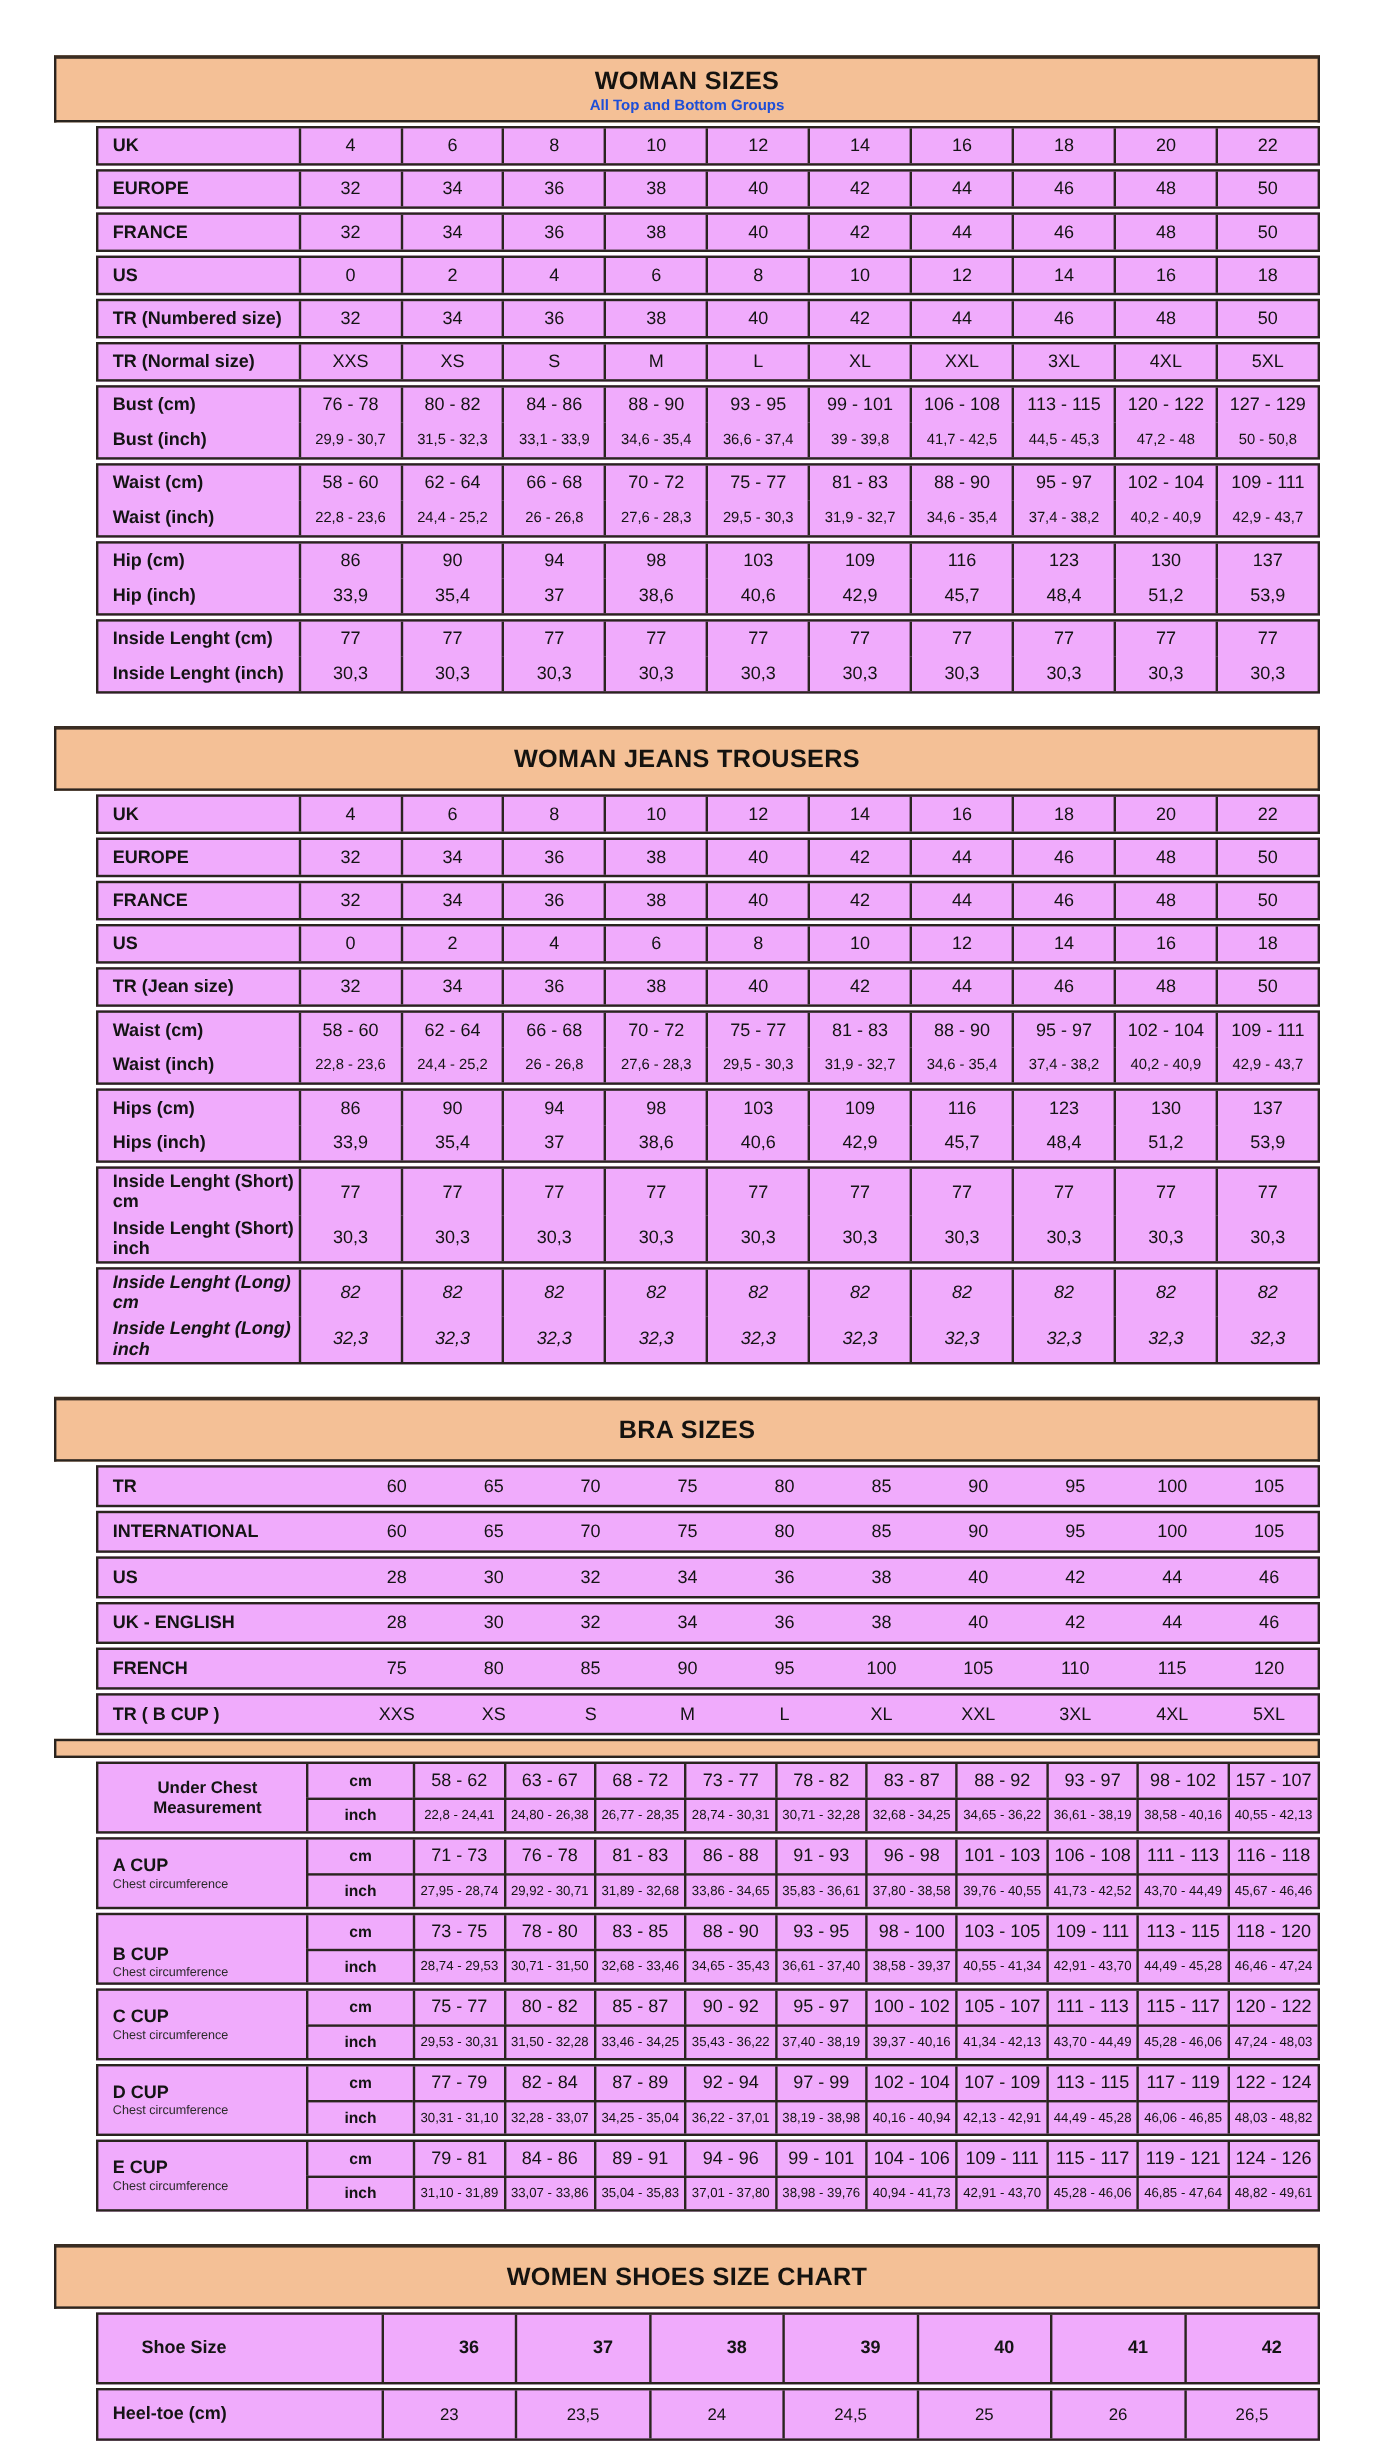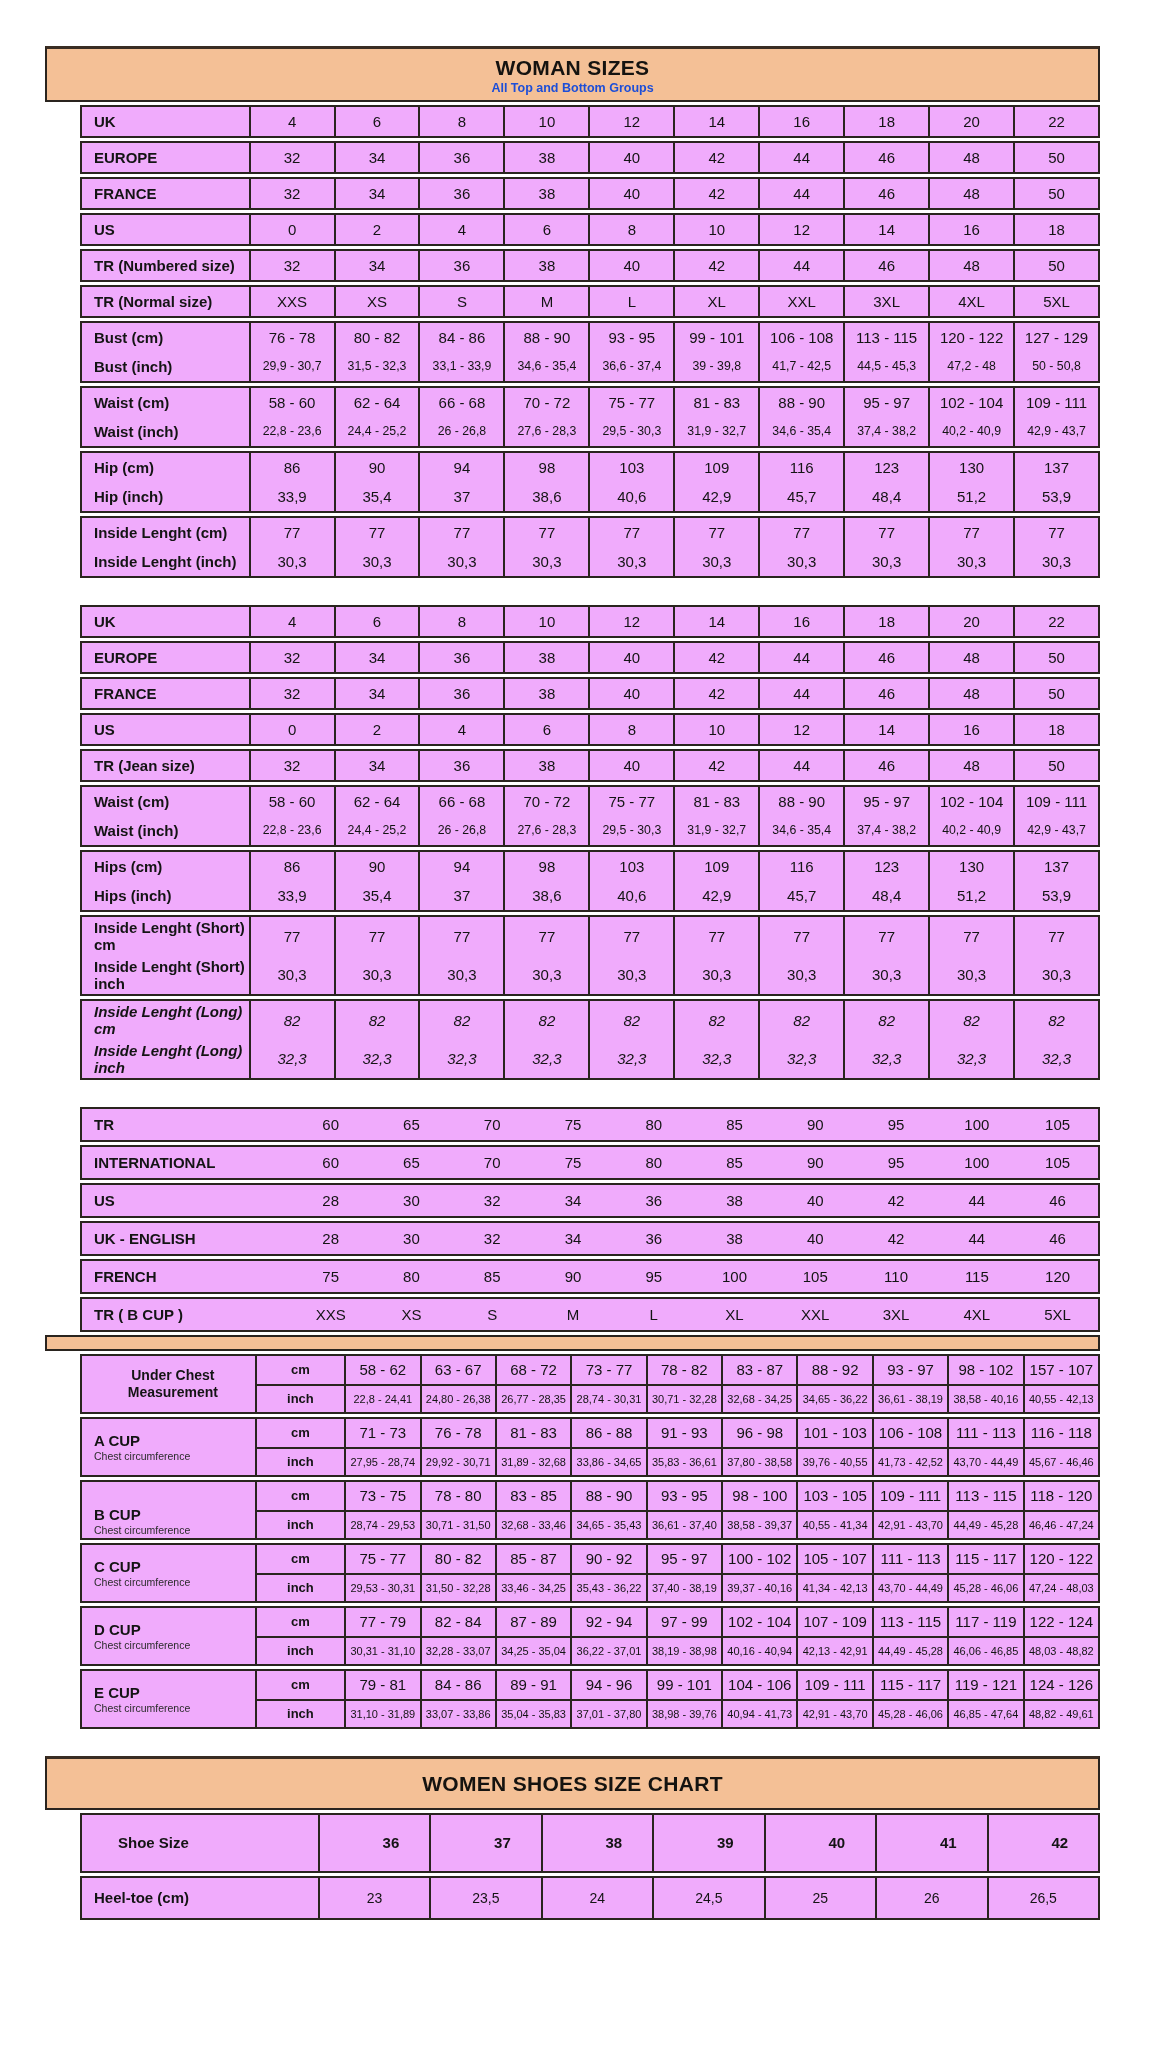--- a/index.html
+++ b/index.html
@@ -238,20 +238,23 @@
         <div class="cell v" data-name="size-cell">30,3</div>
         <div class="cell v" data-name="size-cell">30,3</div>
         <div class="cell v" data-name="size-cell">30,3</div>
         <div class="cell v" data-name="size-cell">30,3</div>
         <div class="cell v" data-name="size-cell">30,3</div>
         <div class="cell v" data-name="size-cell">30,3</div>
         <div class="cell v" data-name="size-cell">30,3</div>
       </div>
     </section>
   <section class="tbl" data-tname="woman-jeans" data-name="woman-jeans-trousers-table">
+      <div class="tbl-header" data-name="table-header">
+        <div class="tbl-title" data-name="table-title">WOMAN JEANS TROUSERS</div>
+      </div>
       <div class="grp" data-name="table-row-group" style="grid-template-columns: var(--lw) repeat(10,1fr);">
         <div class="cell lbl" data-name="row-label">UK</div>
         <div class="cell v" data-name="size-cell">4</div>
         <div class="cell v" data-name="size-cell">6</div>
         <div class="cell v" data-name="size-cell">8</div>
         <div class="cell v" data-name="size-cell">10</div>
         <div class="cell v" data-name="size-cell">12</div>
         <div class="cell v" data-name="size-cell">14</div>
         <div class="cell v" data-name="size-cell">16</div>
         <div class="cell v" data-name="size-cell">18</div>
@@ -401,20 +404,23 @@
         <div class="cell v" data-name="size-cell">32,3</div>
         <div class="cell v" data-name="size-cell">32,3</div>
         <div class="cell v" data-name="size-cell">32,3</div>
         <div class="cell v" data-name="size-cell">32,3</div>
         <div class="cell v" data-name="size-cell">32,3</div>
         <div class="cell v" data-name="size-cell">32,3</div>
         <div class="cell v" data-name="size-cell">32,3</div>
       </div>
     </section>
   <section class="tbl" data-tname="bra-sizes" data-name="bra-sizes-table">
+      <div class="tbl-header" data-name="table-header">
+        <div class="tbl-title" data-name="table-title">BRA SIZES</div>
+      </div>
       <div class="grp plain" data-name="table-row-group" style="grid-template-columns: var(--plw,var(--lw)) repeat(10,1fr);">
         <div class="cell lbl" data-name="row-label">TR</div>
         <div class="cell v" data-name="size-cell">60</div>
         <div class="cell v" data-name="size-cell">65</div>
         <div class="cell v" data-name="size-cell">70</div>
         <div class="cell v" data-name="size-cell">75</div>
         <div class="cell v" data-name="size-cell">80</div>
         <div class="cell v" data-name="size-cell">85</div>
         <div class="cell v" data-name="size-cell">90</div>
         <div class="cell v" data-name="size-cell">95</div>

